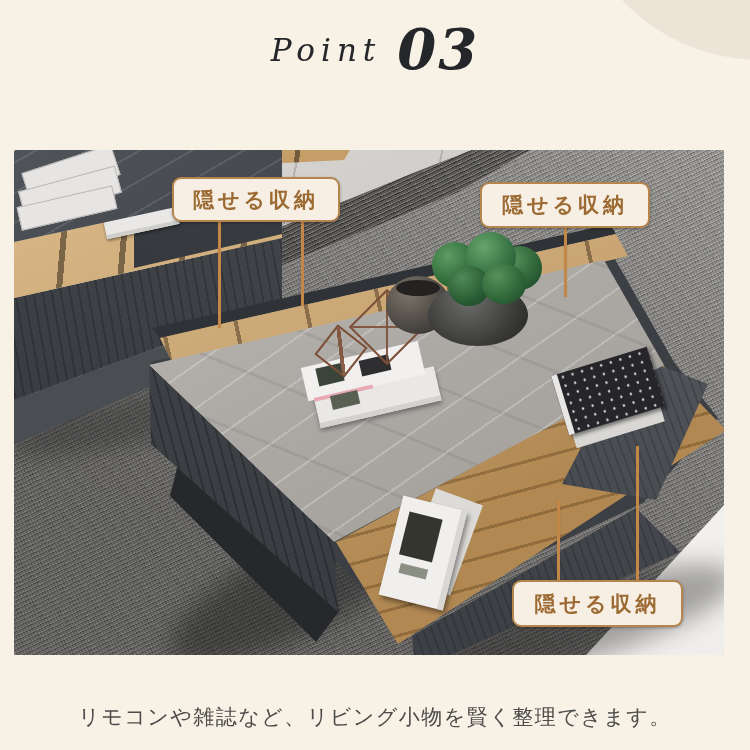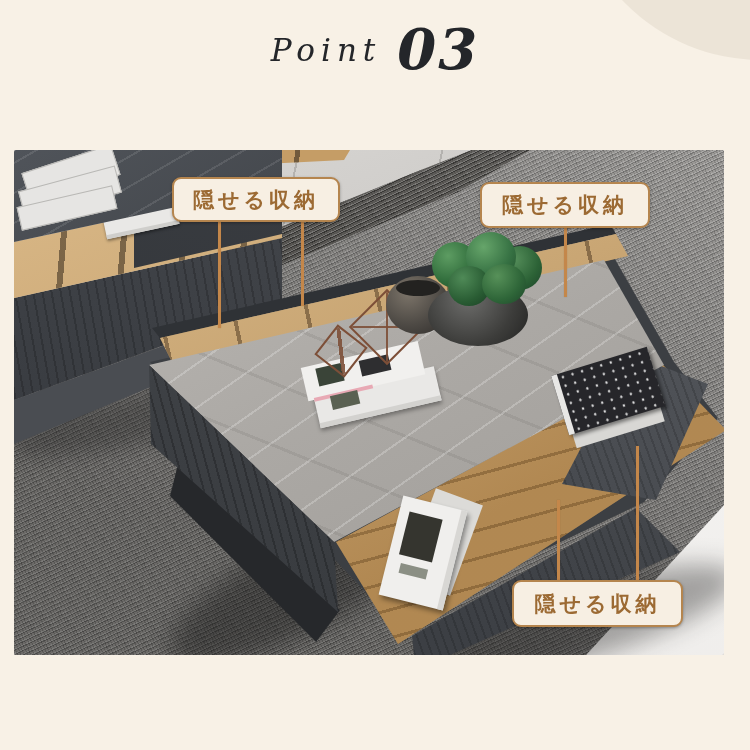--- a/index.html
+++ b/index.html
@@ -260,14 +260,15 @@
     <div class="callout callout-2">
       <span>隠せる収納</span>
     </div>
     <div class="callout callout-3">
       <span>隠せる収納</span>
     </div>
   </div>
 
   <p class="caption">
     <br>
+    <span>リモコンや雑誌など、リビング小物を賢く整理できます。</span>
   </p>
 </div>
 
 </body></html>

